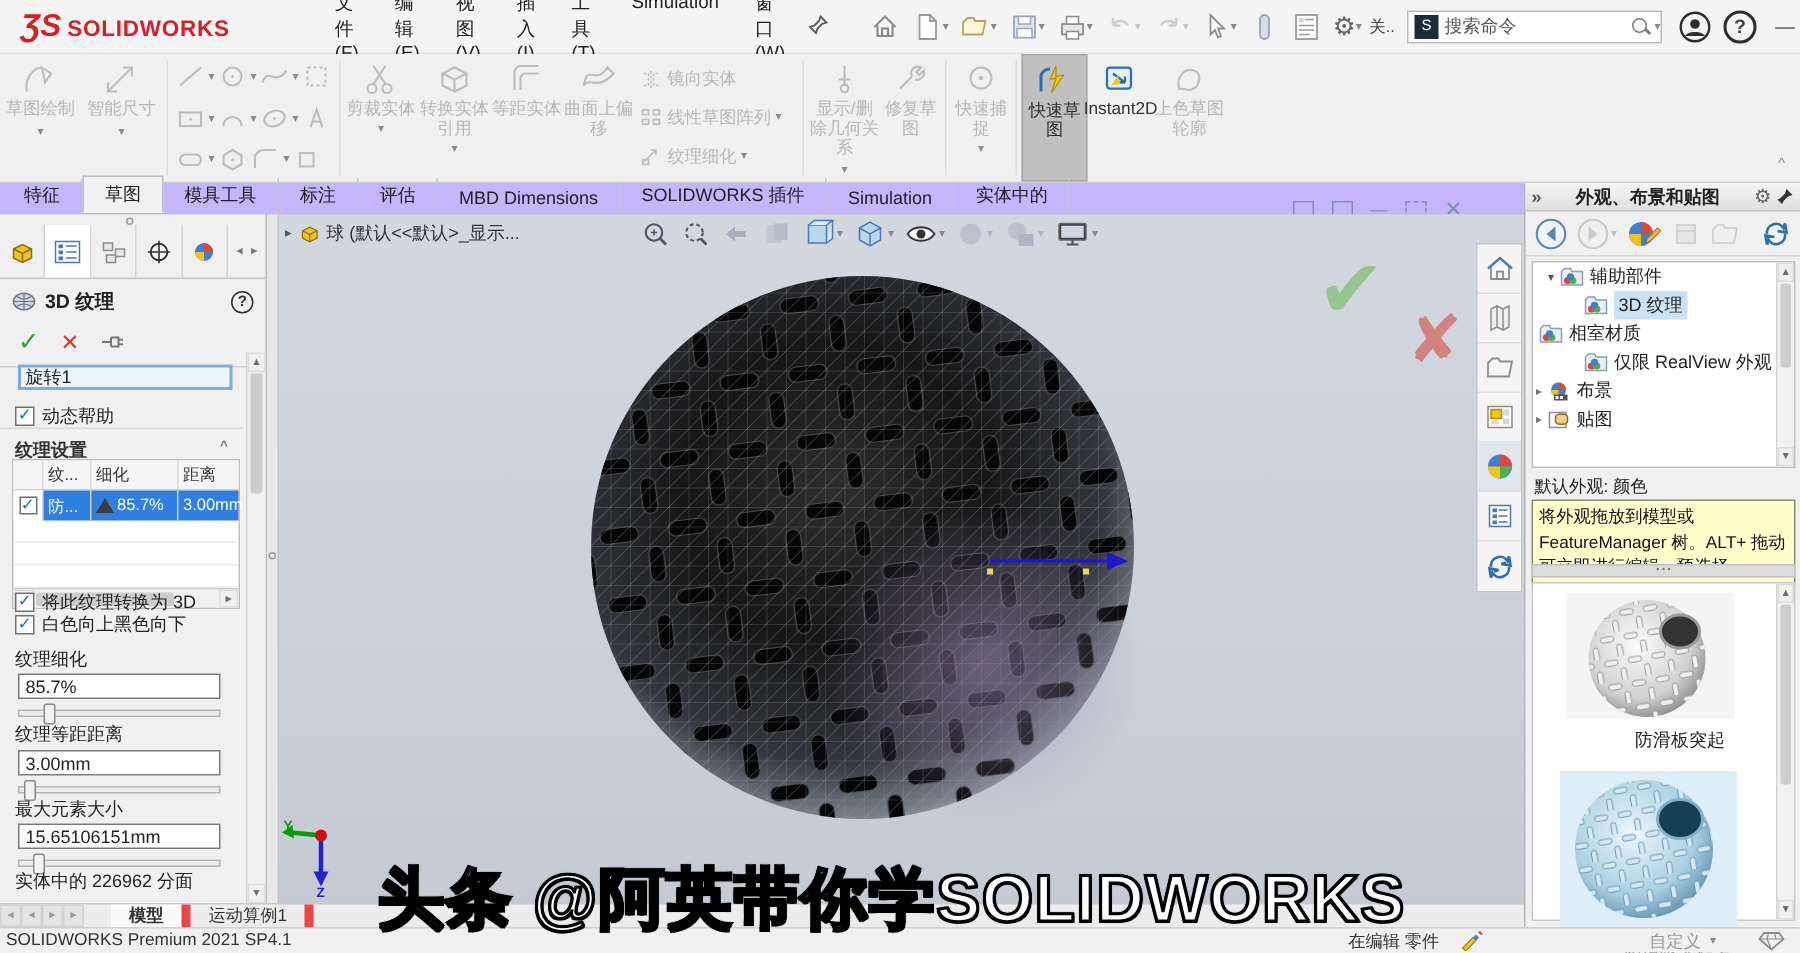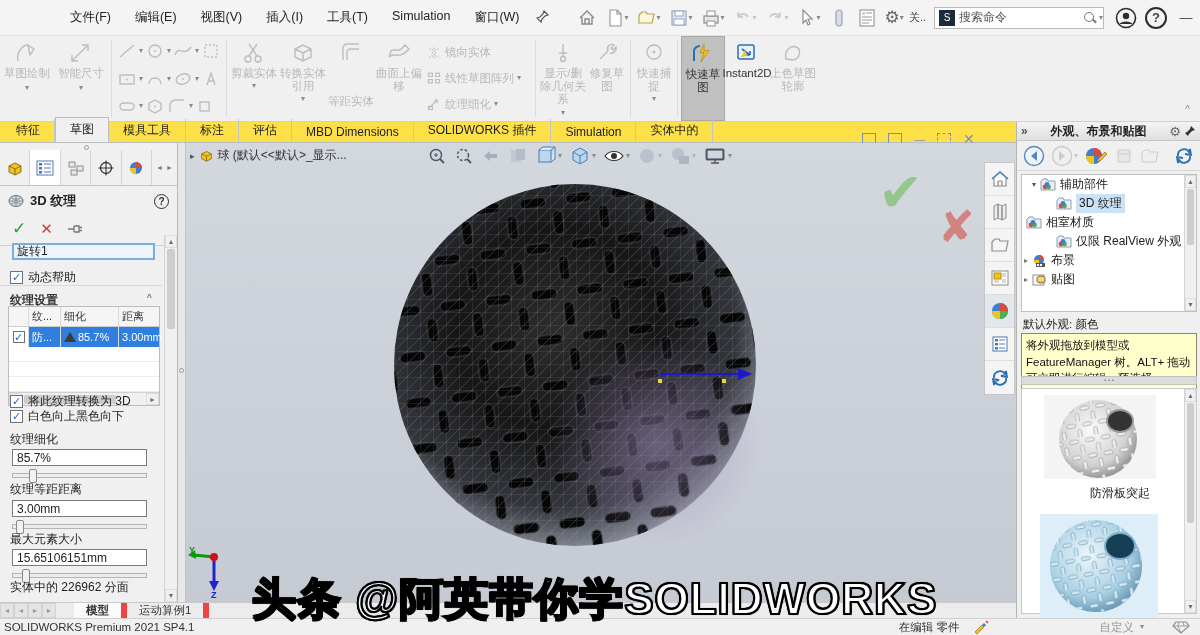--- a/index.html
+++ b/index.html
@@ -36,21 +36,21 @@
   .gray-svg { stroke:#bdbdbd; fill:none; stroke-width:1.4; }
   .sketch-grid { display:flex; flex-direction:column; justify-content:space-between; padding:6px 2px; }
   .sg-row { display:flex; align-items:center; gap:2px; }
   .sico { width:20px; height:18px; }
   .mini-col { display:flex; flex-direction:column; justify-content:space-around; padding:4px 2px; color:#b8b8b8; font-size:11.5px; }
   .mini-item { display:flex; align-items:center; gap:3px; }
   .rb-highlight { background:#c0c0c0; border:1px solid #a8a8a8; color:#333 !important; }
   .rb-on { color:#333 !important; }
 
   
-  #cmdtabs { position:absolute; left:0; top:122px; width:1200px; height:21px; background:#fde047; border-bottom:1px solid #b9bdc4; display:flex; align-items:flex-end; padding-left:2px; }
+  #cmdtabs { position:absolute; left:0; top:122px; width:1200px; height:21px; background:#c4b5fd; border-bottom:1px solid #b9bdc4; display:flex; align-items:flex-end; padding-left:2px; }
   .ctab { padding:3px 14px; font-size:12px; color:#222; border-right:1px solid #c2c5ca; }
   .ctab.active { background:#f0f0f0; border:1px solid #b9bdc4; border-bottom:1px solid #f0f0f0; }
 
   
   #leftpanel { position:absolute; left:0; top:143px; width:178px; height:459px; background:#f0f0f1; border-right:1px solid #b9b9b9; }
   .pm-tabs { display:flex; height:36px; border-bottom:1px solid #c3c3c3; align-items:stretch; }
   .pm-tab { width:31px; display:flex; align-items:center; justify-content:center; border-right:1px solid #d5d5d5; }
   .pm-tab.active { background:#ffffff; }
   .pm-title { display:flex; align-items:center; gap:6px; padding:6px 8px 4px 8px; font-size:13px; font-weight:bold; color:#222; }
   .pm-actions { display:flex; align-items:center; gap:14px; padding:4px 10px 6px 12px; border-bottom:1px solid #cfcfcf; }
@@ -122,20 +122,24 @@
 
   .splitter-v { position:absolute; left:178px; top:143px; width:8px; height:459px; background:#e7e7e8; border-right:1px solid #c4c4c4; }
   .dot-handle { width:5px; height:5px; border:1px solid #9a9a9a; border-radius:50%; position:absolute; }
 </style>
 </head>
 <body>
 
 <div id="app">
 
   <div id="titlebar">
+    <div class="logo">
+      <span class="mark">ƷS</span>
+      <span class="word">SOLIDWORKS</span>
+    </div>
     <div class="menus">
       <span class="menu-item">文件(F)</span>
       <span class="menu-item">编辑(E)</span>
       <span class="menu-item">视图(V)</span>
       <span class="menu-item">插入(I)</span>
       <span class="menu-item">工具(T)</span>
       <span class="menu-item">Simulation</span>
       <span class="menu-item">窗口(W)</span>
     </div>
     <div style="margin-left:6px;">
@@ -315,21 +319,21 @@
       <span>剪裁实体</span>
       <span class="caret" style="margin-top:2px;">▾</span>
     </div>
     <div class="rb-big" style="width:50px;">
       <svg class="bico" viewBox="0 0 26 24">
           <path class="gray-svg" d="M5 8 L13 4 L21 8 L21 16 L13 20 L5 16 Z M5 8 L13 12 L21 8 M13 12 L13 20"></path>
         </svg>
       <span>转换实体引用</span>
       <span class="caret" style="margin-top:2px;">▾</span>
     </div>
-    <div class="rb-big" style="width:46px;gap:28px;">
+    <div class="rb-big" style="width:46px;">
       <svg class="bico" viewBox="0 0 26 24">
           <path class="gray-svg" d="M5 19 L5 7 C5 5 7 3 9 3 L21 3 M9 19 L9 11 C9 9.5 10.5 8 12 8 L21 8"></path>
         </svg>
       <span>等距实体</span>
     </div>
     <div class="rb-big" style="width:50px;">
       <svg class="bico" viewBox="0 0 26 24">
           <path class="gray-svg" d="M3 16 C8 10 12 20 23 8 L19 4 C12 14 8 6 5 10 Z"></path>
         </svg>
       <span>曲面上偏移</span>

